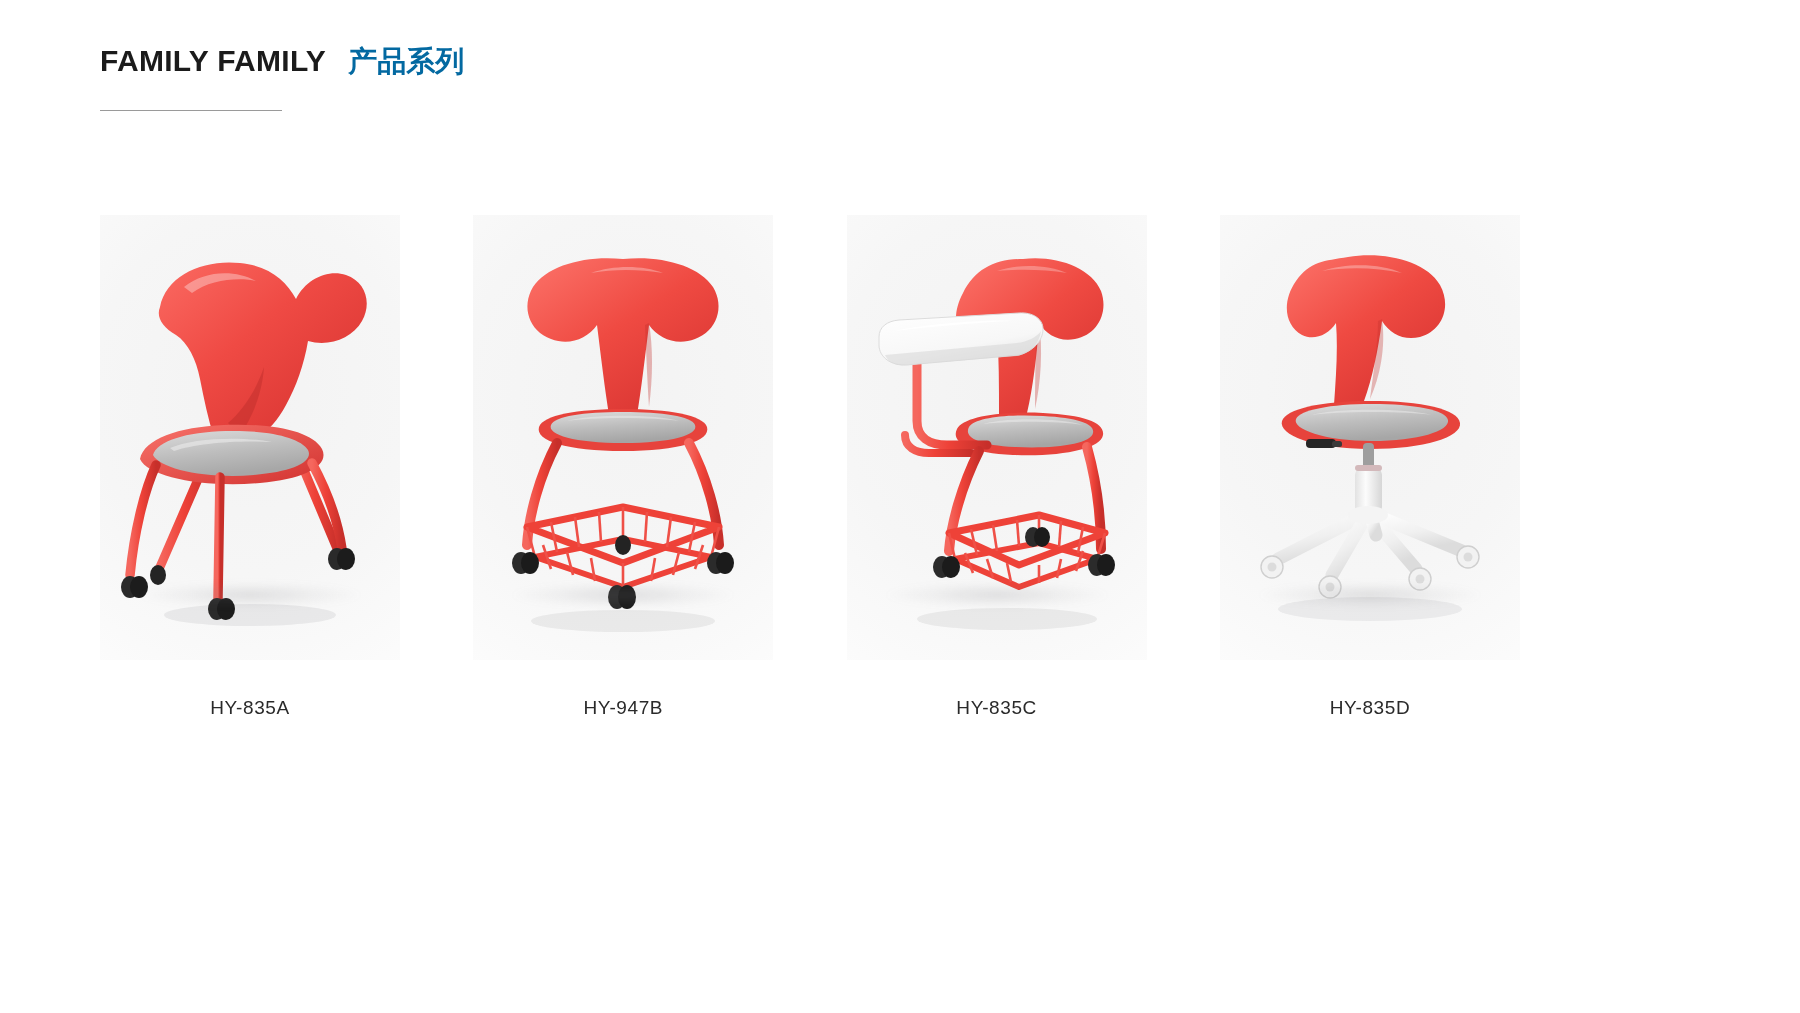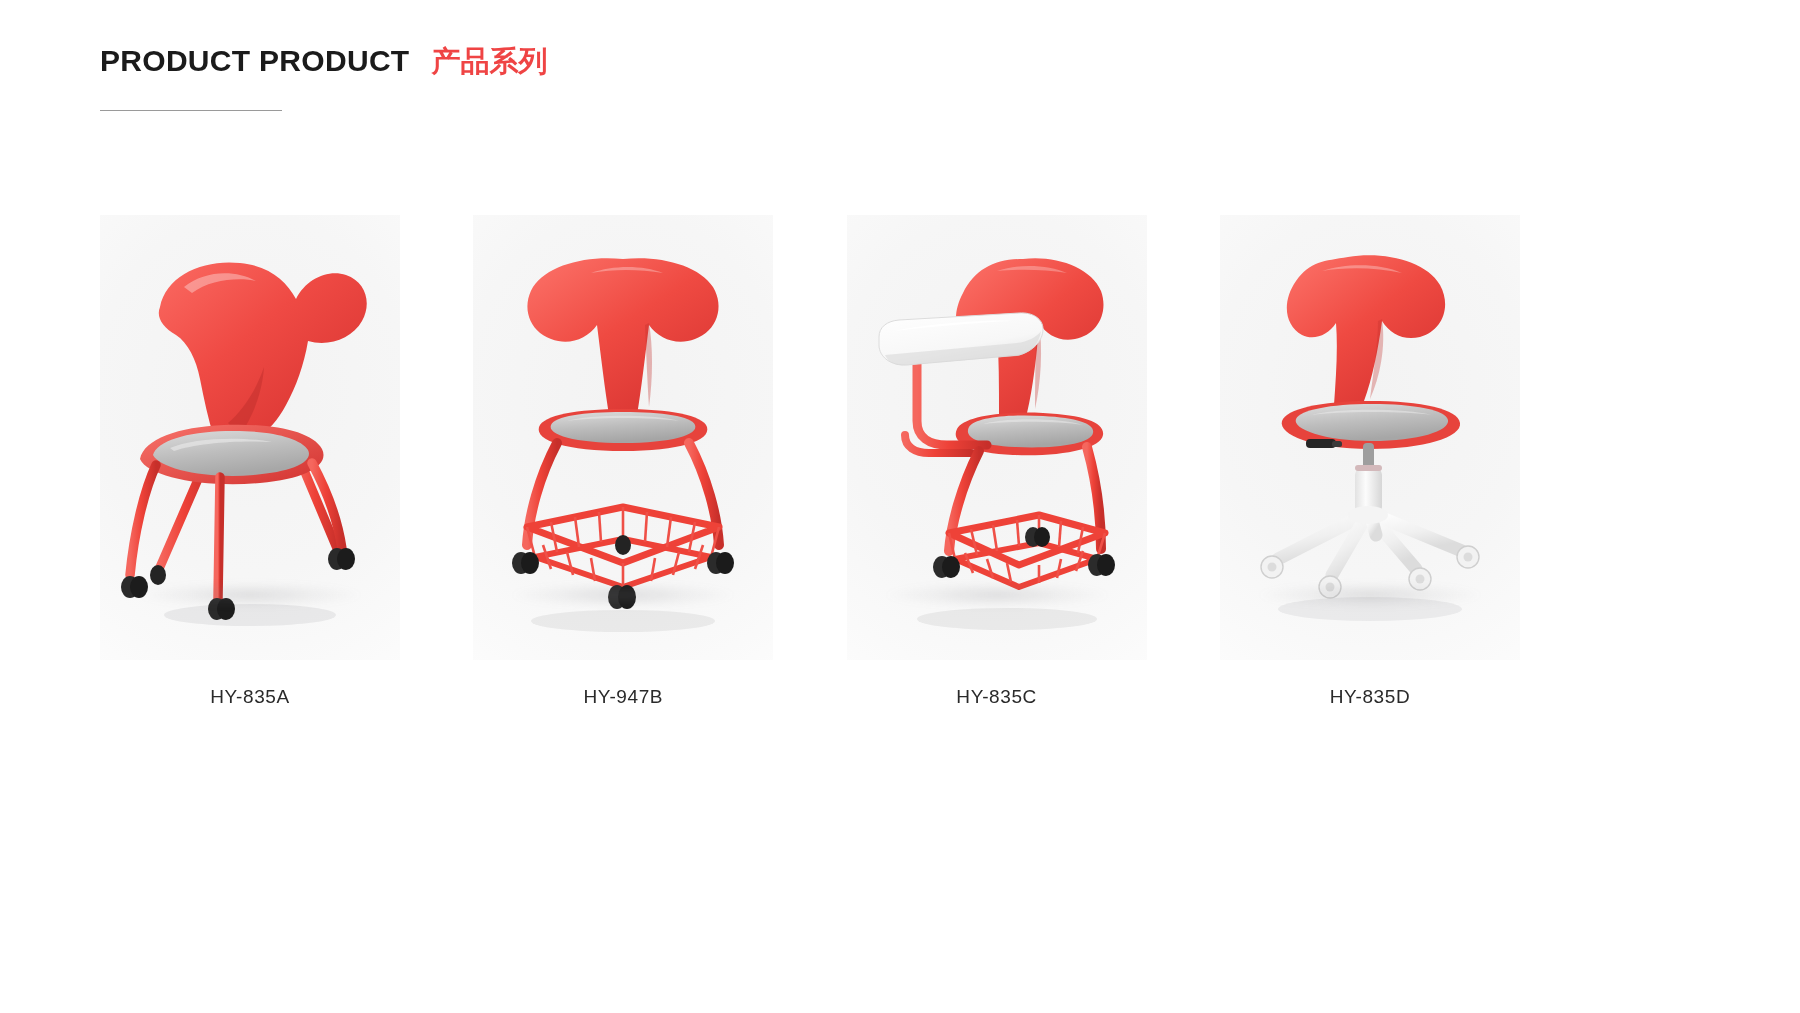--- a/index.html
+++ b/index.html
@@ -33,21 +33,21 @@
   }
   .title-en {
     font-size: 30px;
     font-weight: bold;
     letter-spacing: 0.3px;
     color: #1b1b1b;
   }
   .title-cn {
     font-size: 29px;
     font-weight: bold;
-    color: #ef4444;
+    color: #0369a1;
     margin-left: 22px;
     font-family: "DejaVu Sans", "Liberation Sans", sans-serif;
   }
   .header-rule {
     width: 182px;
     height: 1px;
     background: #9a9a9a;
     margin-top: 28px;
   }
 
@@ -58,20 +58,21 @@
     top: 215px;
     width: 1420px;
     display: flex;
     justify-content: space-between;
   }
   .card {
     width: 300px;
     display: flex;
     flex-direction: column;
     align-items: center;
+    gap: 11px;
   }
   .photo {
     position: relative;
     width: 300px;
     height: 445px;
     background:
       radial-gradient(115% 88% at 50% 40%, #f3f3f3 0%, #f6f6f6 46%, #fafafa 72%, #ffffff 100%);
   }
   .photo::after {
     
@@ -98,21 +99,21 @@
 
   svg { display: block; }
 </style>
 </head>
 <body>
 
 <div class="page">
 
   <div class="header">
     <div class="header-row">
-      <span class="title-en">PRODUCT PRODUCT</span>
+      <span class="title-en">FAMILY FAMILY</span>
       <span class="title-cn">产品系列</span>
     </div>
     <div class="header-rule"></div>
   </div>
 
   <div class="grid">
 
     <div class="card">
       <div class="photo">
         <div class="stage">

